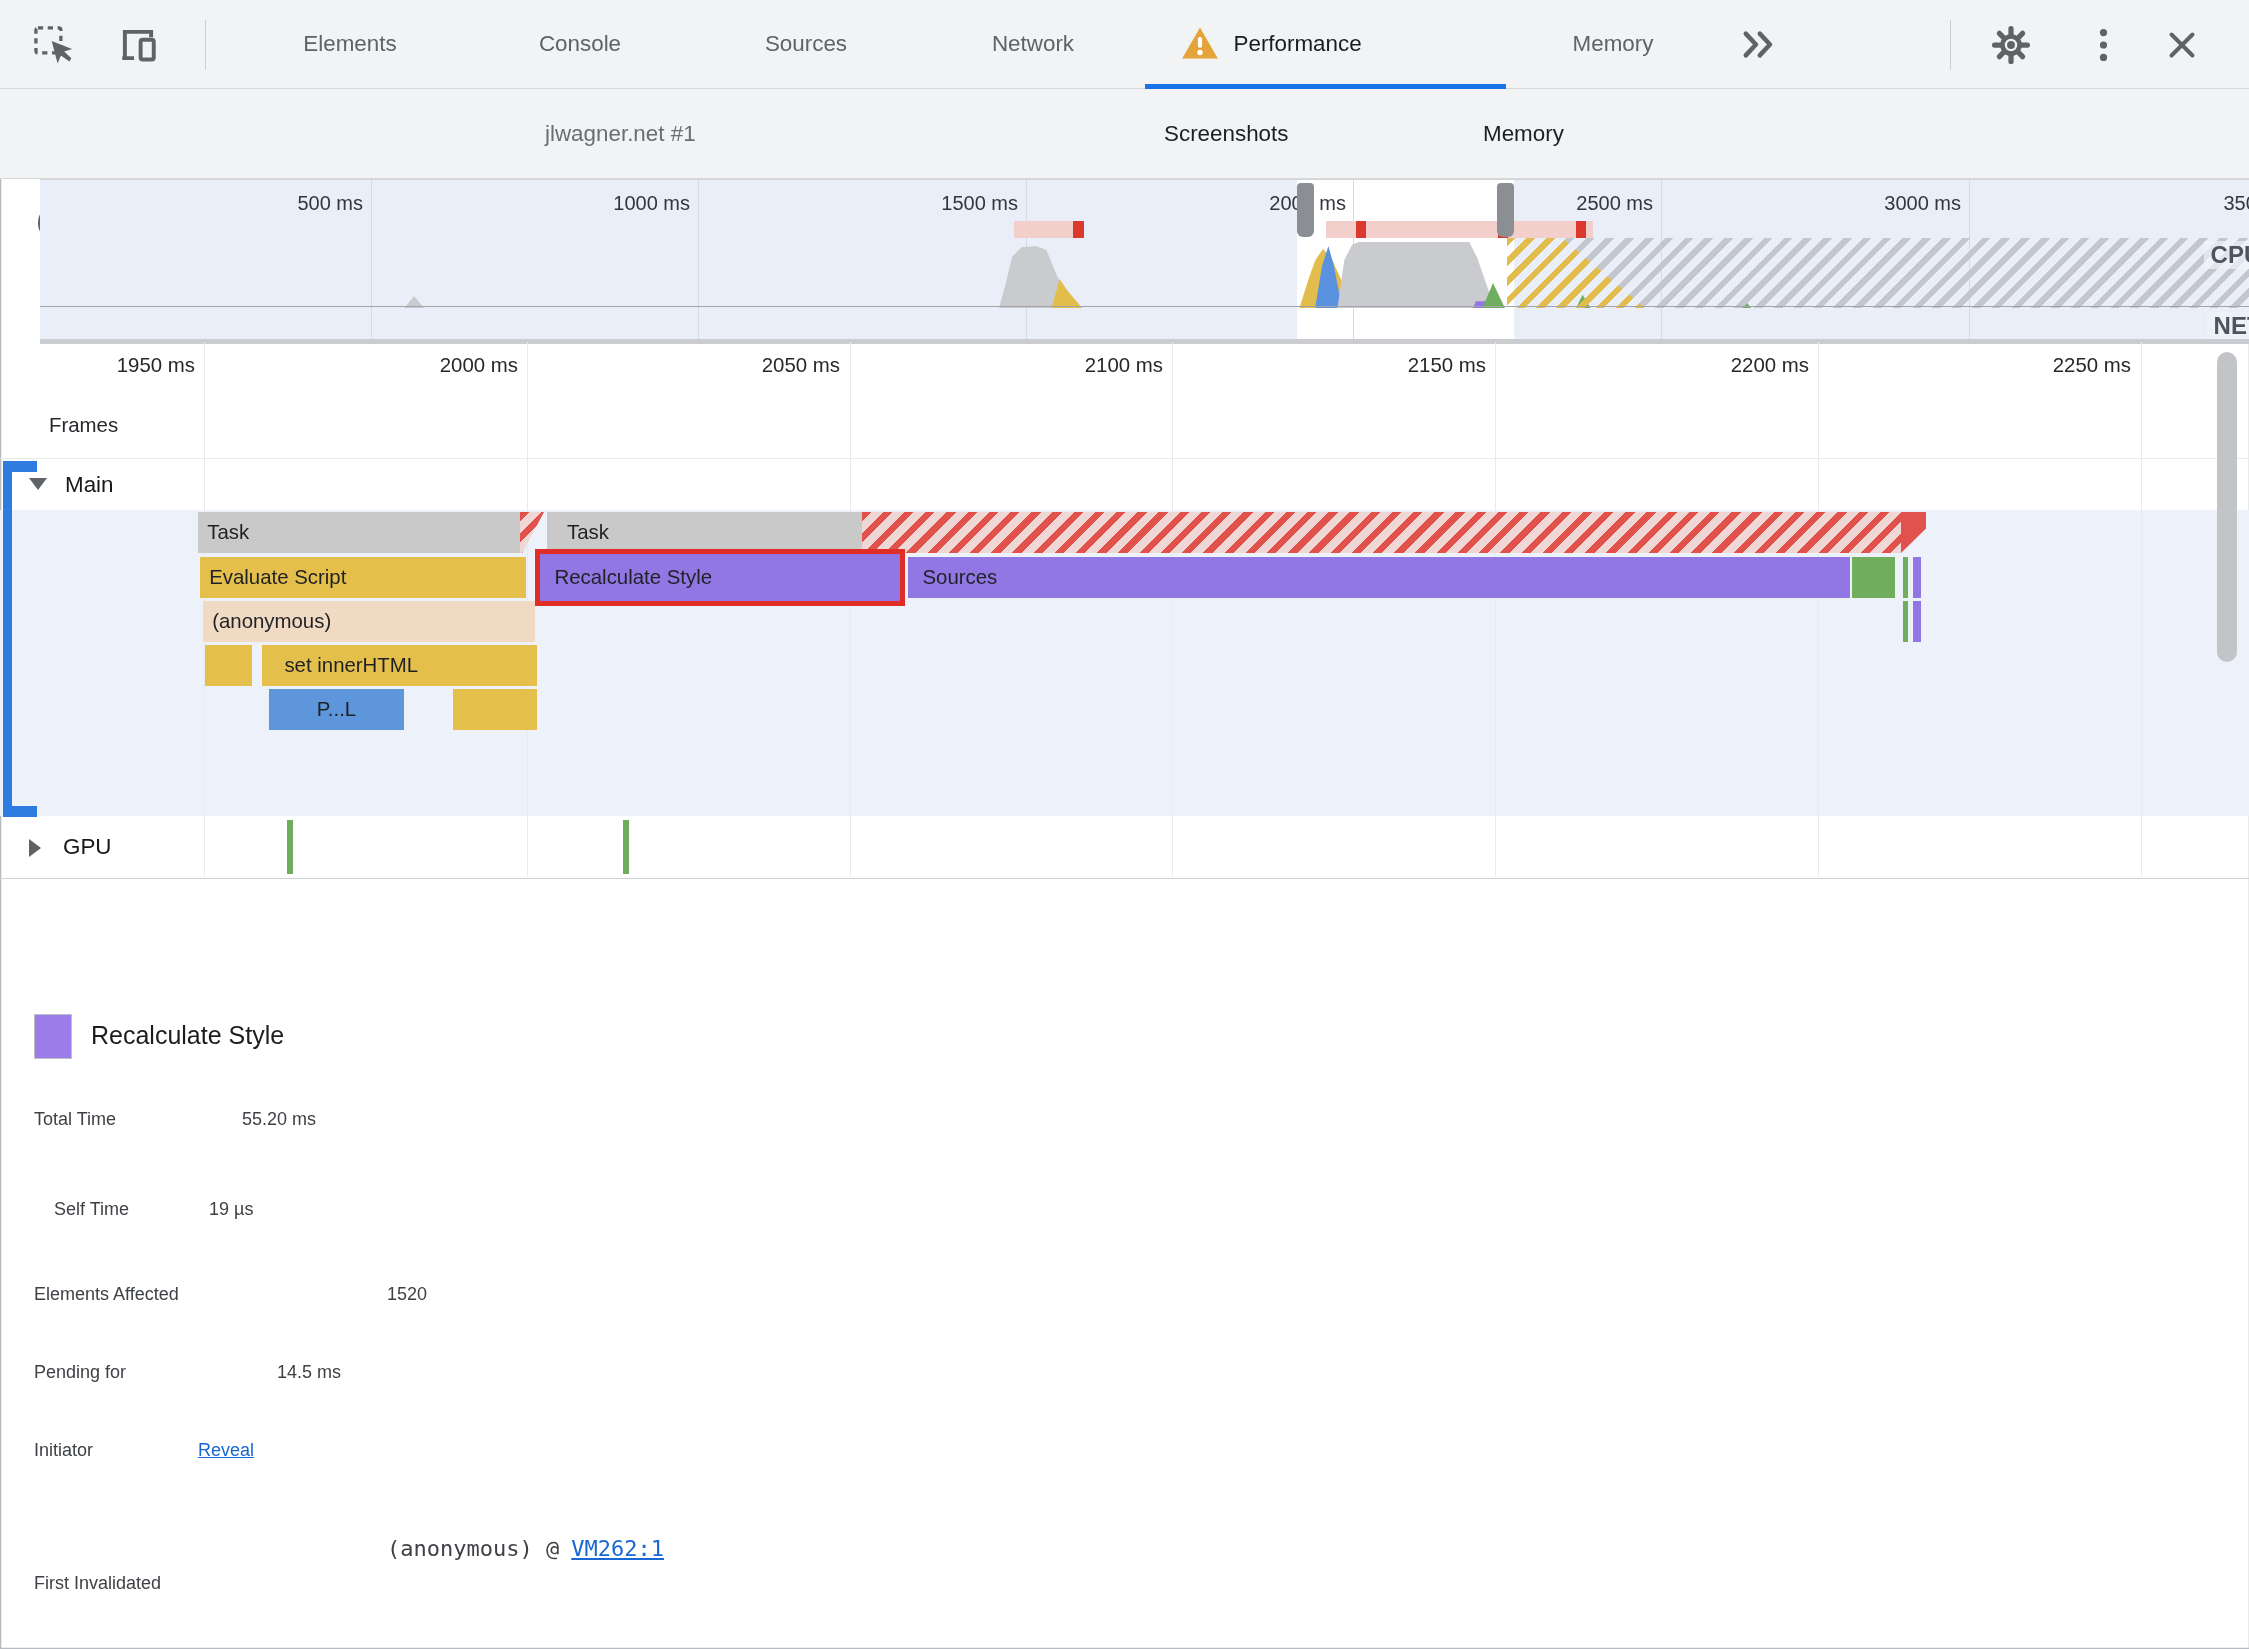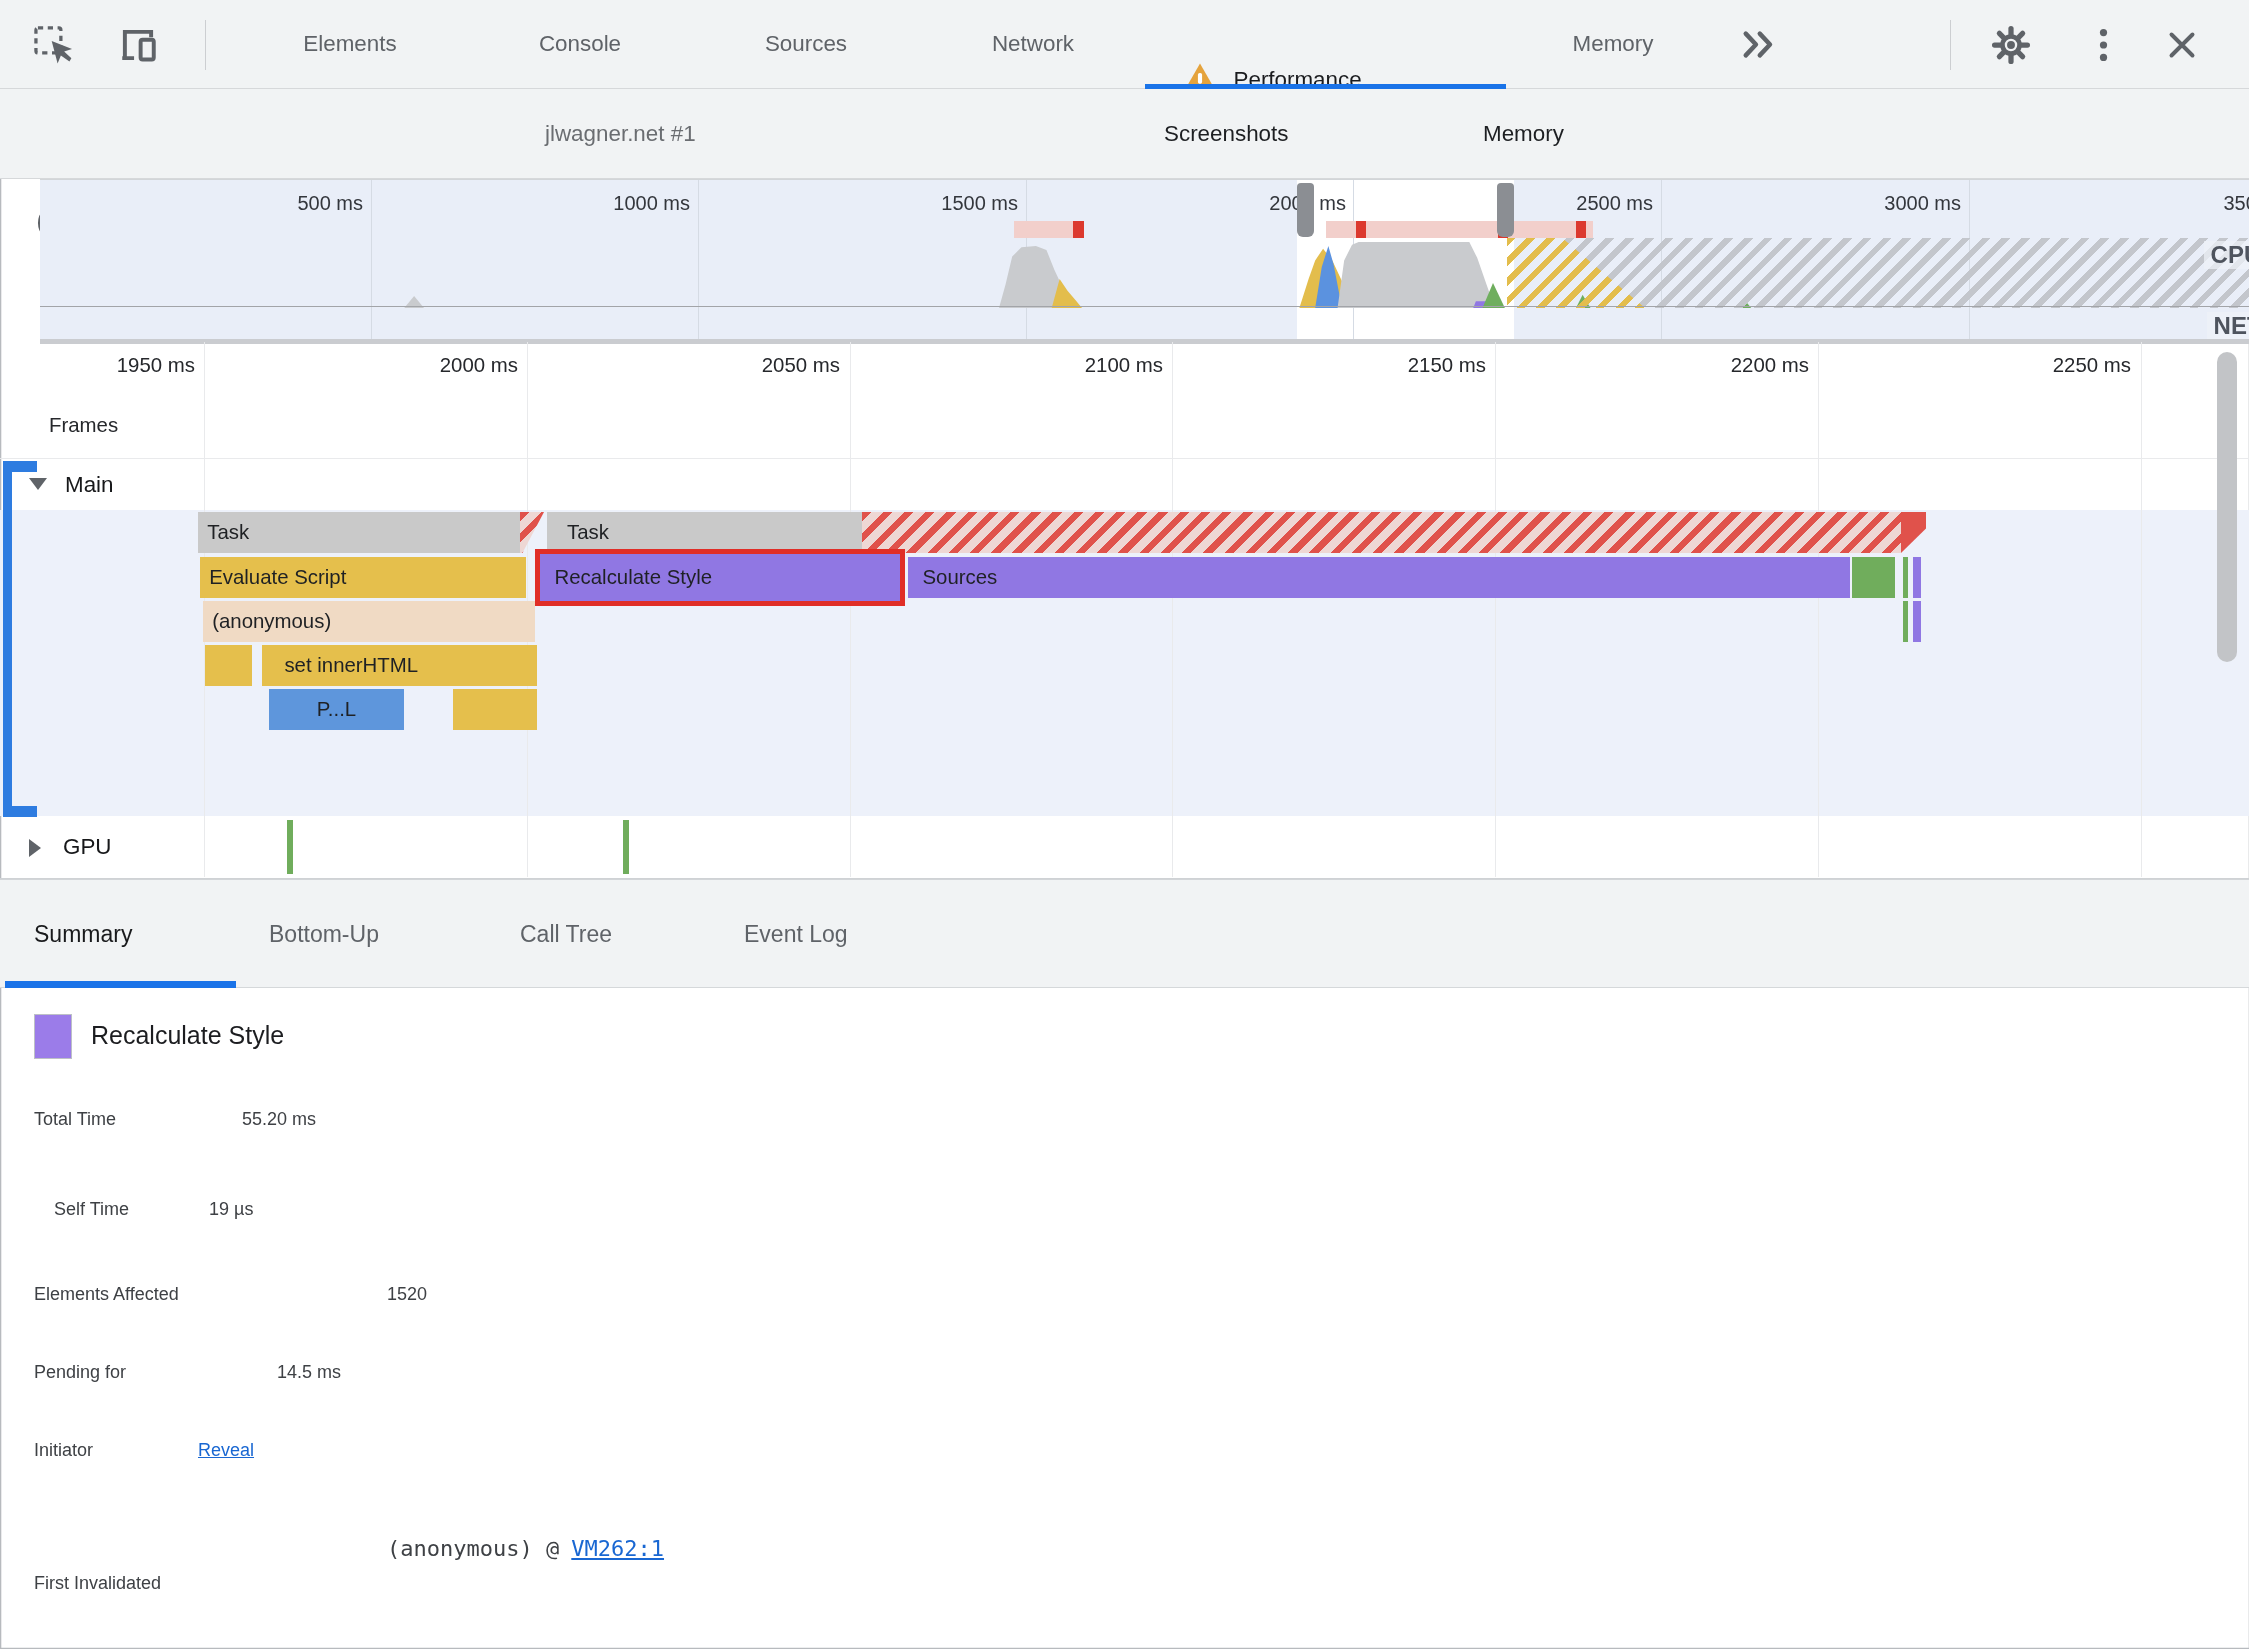--- a/index.html
+++ b/index.html
@@ -59,21 +59,21 @@
           <rect x="36" y="24" width="20" height="30" rx="3" fill="none" stroke="currentColor" stroke-width="6"></rect>
         </svg>
     </div>
     <div class="vsep" style="left:205px;top:20px;height:50px;"></div>
 
     <div class="tab" style="left:350px;">Elements</div>
     <div class="tab" style="left:580px;">Console</div>
     <div class="tab" style="left:806px;">Sources</div>
     <div class="tab" style="left:1033px;">Network</div>
 
-    <div class="abs" style="left:1181px;top:0;height:88px;display:flex;align-items:center;gap:14.5px;margin-top:36px;">
+    <div class="abs" style="left:1181px;top:0;height:88px;display:flex;align-items:center;gap:14.5px;">
       <span><svg width="38" height="36" viewBox="0 0 64 60">
             <path d="M32 4 L62 56 H2 Z" fill="#e5a33c"></path>
             <rect x="28.5" y="20" width="7" height="18" rx="3" fill="#fff"></rect>
             <circle cx="32" cy="46" r="4.5" fill="#fff"></circle>
           </svg></span>
       <span class="tab active" style="position:static;transform:none;font-weight:500;">Performance</span>
     </div>
     <div class="abs" style="left:1145px;top:84px;width:361px;height:5.3px;background:#1a73e8;"></div>
 
     <div class="tab" style="left:1613px;">Memory</div>
@@ -295,27 +295,20 @@
   <div class="abs" style="left:29px;top:839px;">
       <div class="tri-right"></div>
     </div>
   <div class="abs" style="left:63px;top:834px;font-size:22.4px;color:#17181a;">GPU</div>
   <div class="abs" style="left:287px;top:820px;width:6px;height:54px;background:#70ad5c;"></div>
   <div class="abs" style="left:623px;top:820px;width:6px;height:54px;background:#70ad5c;"></div>
   <div class="abs" style="left:0;top:878px;width:2250px;height:1.3px;background:#cfd2d5;"></div>
 
   <div class="abs" style="left:2217px;top:352px;width:20px;height:310px;background:#c2c4c7;border-radius:10.5px;"></div>
 
-  <div class="tabbar2">
-    <div class="btab active" style="left:34px;">Summary</div>
-    <div class="btab" style="left:269px;">Bottom-Up</div>
-    <div class="btab" style="left:520px;">Call Tree</div>
-    <div class="btab" style="left:744px;">Event Log</div>
-    <div class="abs" style="left:5.3px;top:101px;width:231px;height:6.6px;background:#1a73e8;"></div>
-  </div>
 
   <div class="abs" style="left:34px;top:1014px;width:38px;height:45px;background:#9b7ce9;border:1.3px solid #bdc0c6;box-sizing:border-box;"></div>
   <div class="abs" style="left:91px;top:1021px;font-size:25px;color:#1c1d20;">Recalculate Style</div>
 
   <div class="sumtext" style="left:34px;top:1109px;">Total Time</div>
   <div class="sumtext" style="left:242px;top:1109px;">55.20 ms</div>
 
   <div class="sumtext" style="left:34px;top:1199px;margin-left:20px;">Self Time</div>
   <div class="sumtext" style="left:209px;top:1199px;">19 µs</div>
 

